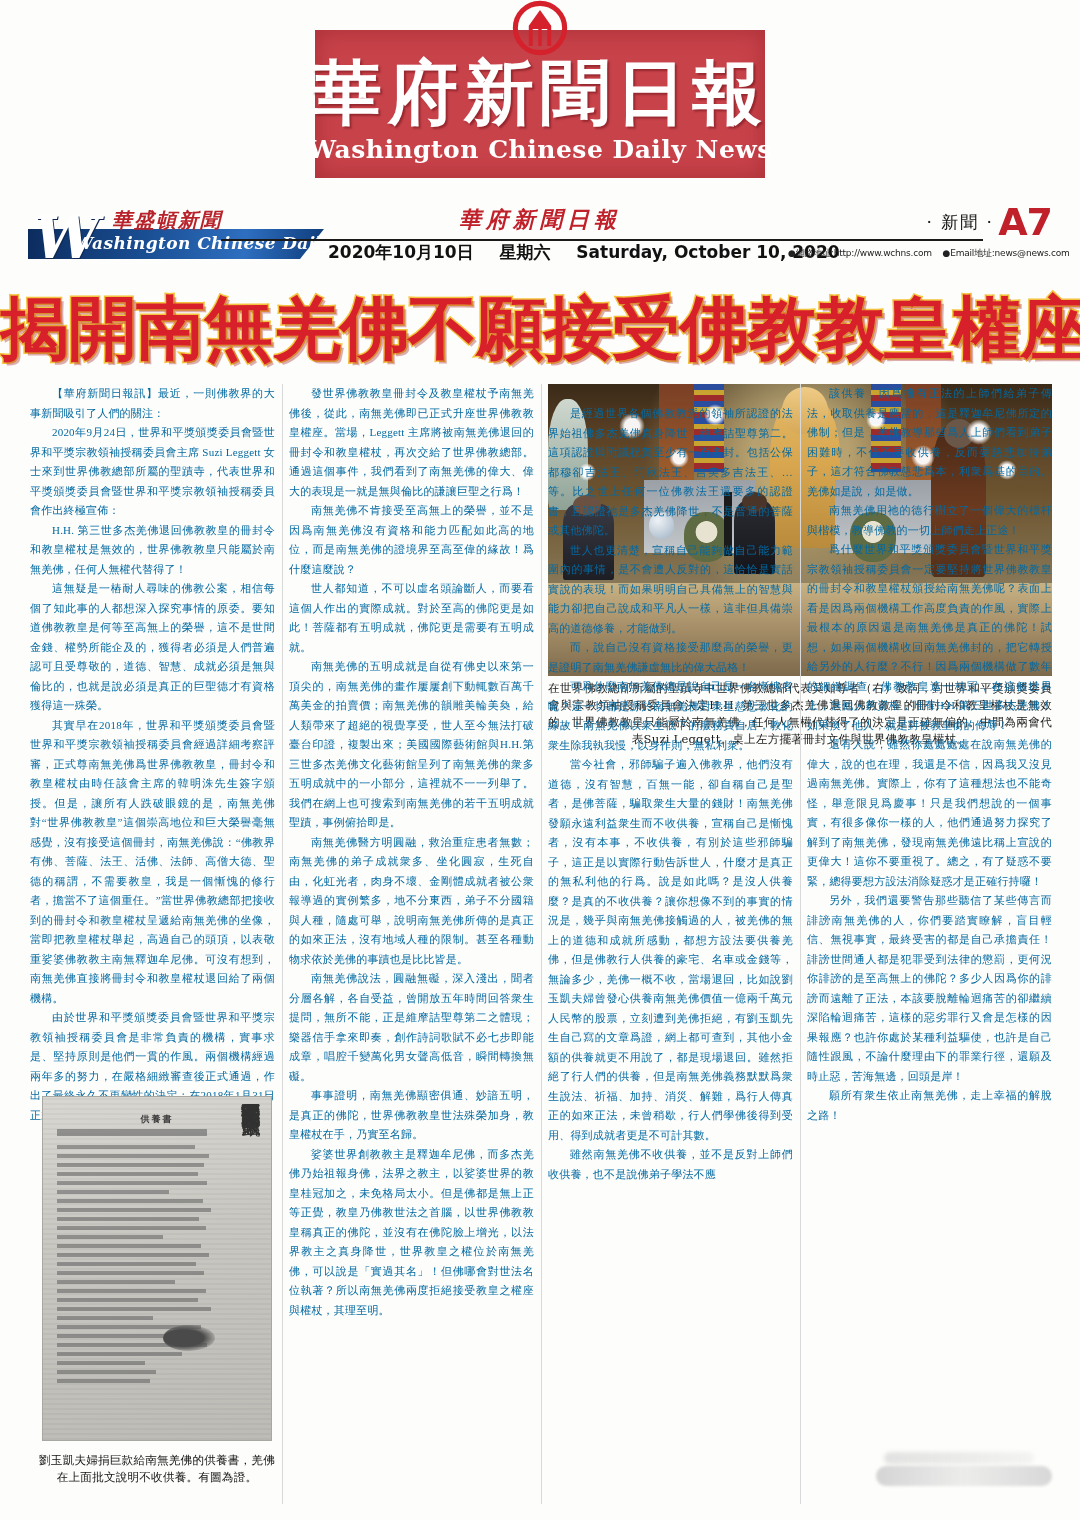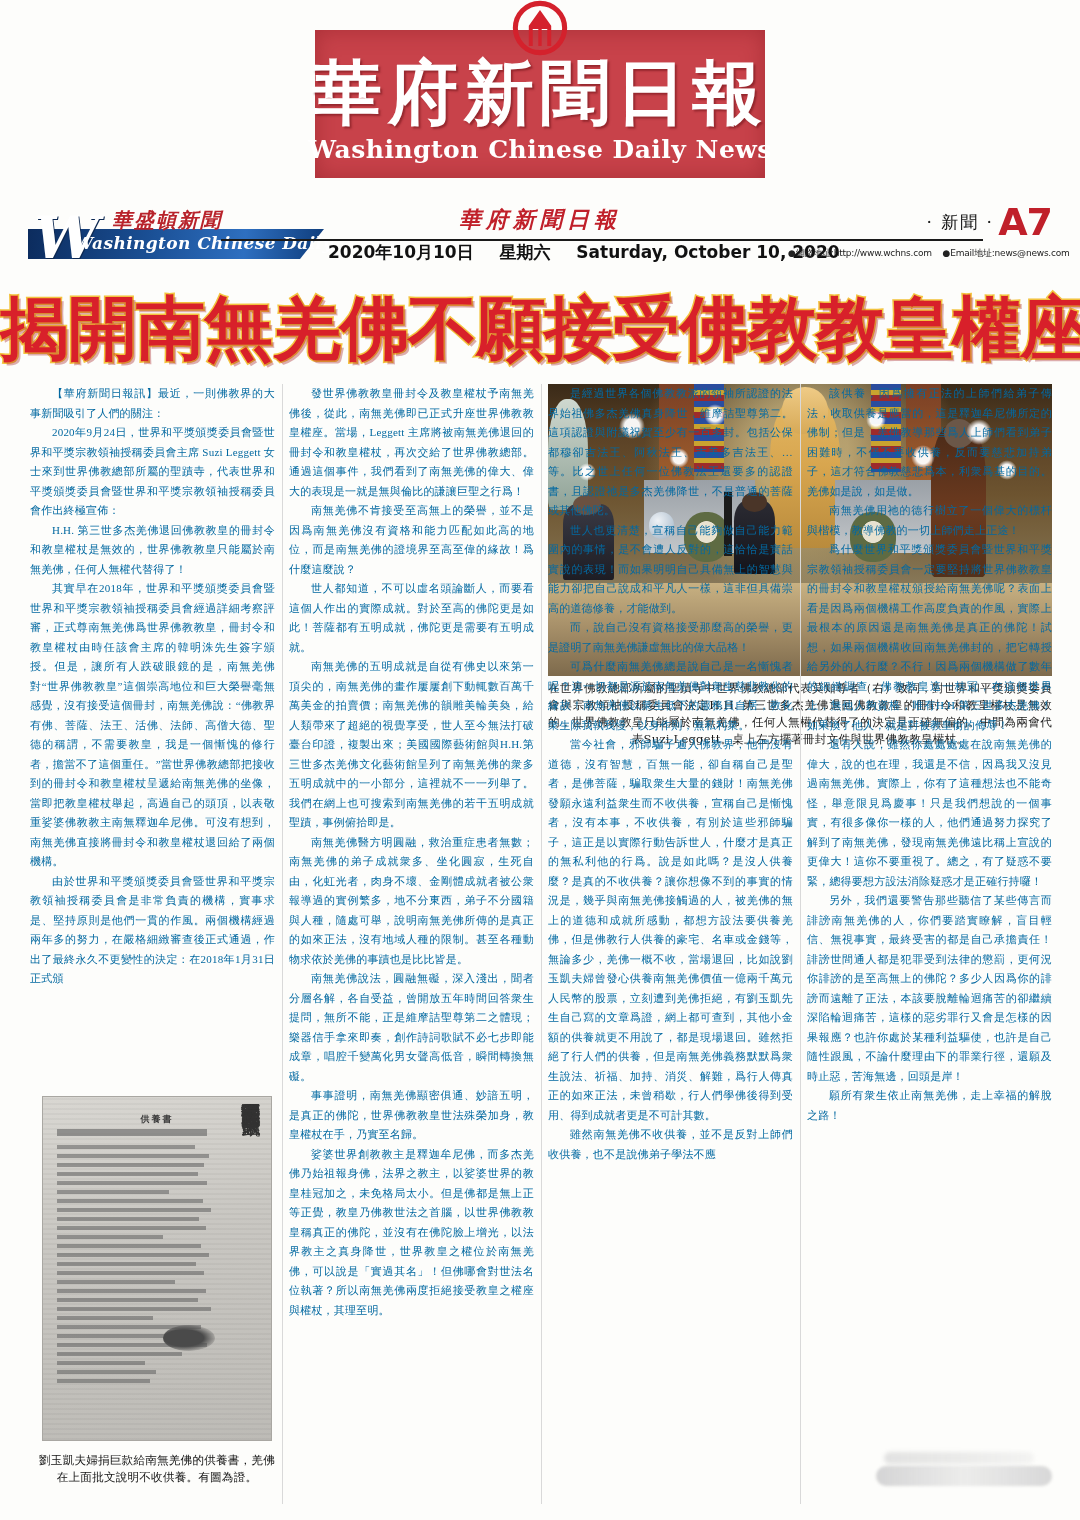--- a/index.html
+++ b/index.html
@@ -119,21 +119,21 @@
     text-shadow:
       0 0 1px #f3c33f,
       3px 3px 0 rgba(160,20,26,.35);
   }
 
   
   .cols{position:absolute;left:30px;top:384px;width:1022px;height:1120px;}
   .col{position:absolute;top:0;width:245px;}
   .c1{left:0;}
   .c2{left:259px;}
-  .c3{left:518px;}
+  .c3{left:518px;margin-top:20px;}
   .c4{left:777px;}
   .vrule{
     position:absolute;top:0;width:1px;height:1120px;background:#d9d9d9;
   }
   .v1{left:252px;} .v2{left:511px;} .v3{left:770px;}
 
   p.body{
     margin:0 0 0 0;
     font-family:Liberation Serif, serif;
     font-size:11px;
@@ -353,20 +353,21 @@
 
   <div class="cols">
     <div class="vrule v1"></div>
     <div class="vrule v2"></div>
     <div class="vrule v3"></div>
 
     <div class="col c1">
         <p class="body">【華府新聞日報訊】最近，一則佛教界的大事新聞吸引了人們的關注：</p>
         <p class="body">2020年9月24日，世界和平獎頒獎委員會暨世界和平獎宗教領袖授稱委員會主席 Suzi Leggett 女士來到世界佛教總部所屬的聖蹟寺，代表世界和平獎頒獎委員會暨世界和平獎宗教領袖授稱委員會作出終極宣佈：</p>
         <p class="body">H.H. 第三世多杰羌佛退回佛教教皇的冊封令和教皇權杖是無效的，世界佛教教皇只能屬於南無羌佛，任何人無權代替得了！</p>
+        <p class="body">這無疑是一樁耐人尋味的佛教公案，相信每個了知此事的人都想深入探究事情的原委。要知道佛教教皇是何等至高無上的榮譽，這不是世間金錢、權勢所能企及的，獲得者必須是人們普遍認可且受尊敬的，道德、智慧、成就必須是無與倫比的，也就是說必須是真正的巨聖德才有資格獲得這一殊榮。</p>
         <p class="body">其實早在2018年，世界和平獎頒獎委員會暨世界和平獎宗教領袖授稱委員會經過詳細考察評審，正式尊南無羌佛爲世界佛教教皇，冊封令和教皇權杖由時任該會主席的韓明洙先生簽字頒授。但是，讓所有人跌破眼鏡的是，南無羌佛對“世界佛教教皇”這個崇高地位和巨大榮譽毫無感覺，沒有接受這個冊封，南無羌佛說：“佛教界有佛、菩薩、法王、活佛、法師、高僧大德、聖德的稱謂，不需要教皇，我是一個慚愧的修行者，擔當不了這個重任。”當世界佛教總部把接收到的冊封令和教皇權杖呈遞給南無羌佛的坐像，當即把教皇權杖舉起，高過自己的頭頂，以表敬重娑婆佛教教主南無釋迦牟尼佛。可沒有想到，南無羌佛直接將冊封令和教皇權杖退回給了兩個機構。</p>
         <p class="body">由於世界和平獎頒獎委員會暨世界和平獎宗教領袖授稱委員會是非常負責的機構，實事求是、堅持原則是他們一貫的作風。兩個機構經過兩年多的努力，在嚴格細緻審查後正式通過，作出了最終永久不更變性的決定：在2018年1月31日正式頒</p>
       </div>
     <div class="col c2">
         <p class="body">發世界佛教教皇冊封令及教皇權杖予南無羌佛後，從此，南無羌佛即已正式升座世界佛教教皇權座。當場，Leggett 主席將被南無羌佛退回的冊封令和教皇權杖，再次交給了世界佛教總部。通過這個事件，我們看到了南無羌佛的偉大、偉大的表現是一就是無與倫比的謙讓巨聖之行爲！</p>
         <p class="body">南無羌佛不肯接受至高無上的榮譽，並不是因爲南無羌佛沒有資格和能力匹配如此高的地位，而是南無羌佛的證境界至高至偉的緣故！爲什麼這麼說？</p>
         <p class="body">世人都知道，不可以虛名頭論斷人，而要看這個人作出的實際成就。對於至高的佛陀更是如此！菩薩都有五明成就，佛陀更是需要有五明成就。</p>
         <p class="body">南無羌佛的五明成就是自從有佛史以來第一頂尖的，南無羌佛的畫作屢屢創下動輒數百萬千萬美金的拍賣價；南無羌佛的韻雕美輪美奐，給人類帶來了超絕的視覺享受，世人至今無法打破臺台印證，複製出來；美國國際藝術館與H.H.第三世多杰羌佛文化藝術館呈列了南無羌佛的衆多五明成就中的一小部分，這裡就不一一列舉了。我們在網上也可搜索到南無羌佛的若干五明成就聖蹟，事例俯拾即是。</p>
         <p class="body">南無羌佛醫方明圓融，救治重症患者無數；南無羌佛的弟子成就衆多、坐化圓寂，生死自由，化虹光者，肉身不壞、金剛體成就者被公衆報導過的實例繁多，地不分東西，弟子不分國籍與人種，隨處可舉，說明南無羌佛所傳的是真正的如來正法，沒有地域人種的限制。甚至各種動物求依於羌佛的事蹟也是比比皆是。</p>
         <p class="body">南無羌佛說法，圓融無礙，深入淺出，聞者分層各解，各自受益，曾開放五年時間回答衆生提問，無所不能，正是維摩詰聖尊第二之體現；樂器信手拿來即奏，創作詩詞歌賦不必七步即能成章，唱腔千變萬化男女聲高低音，瞬間轉換無礙。</p>

